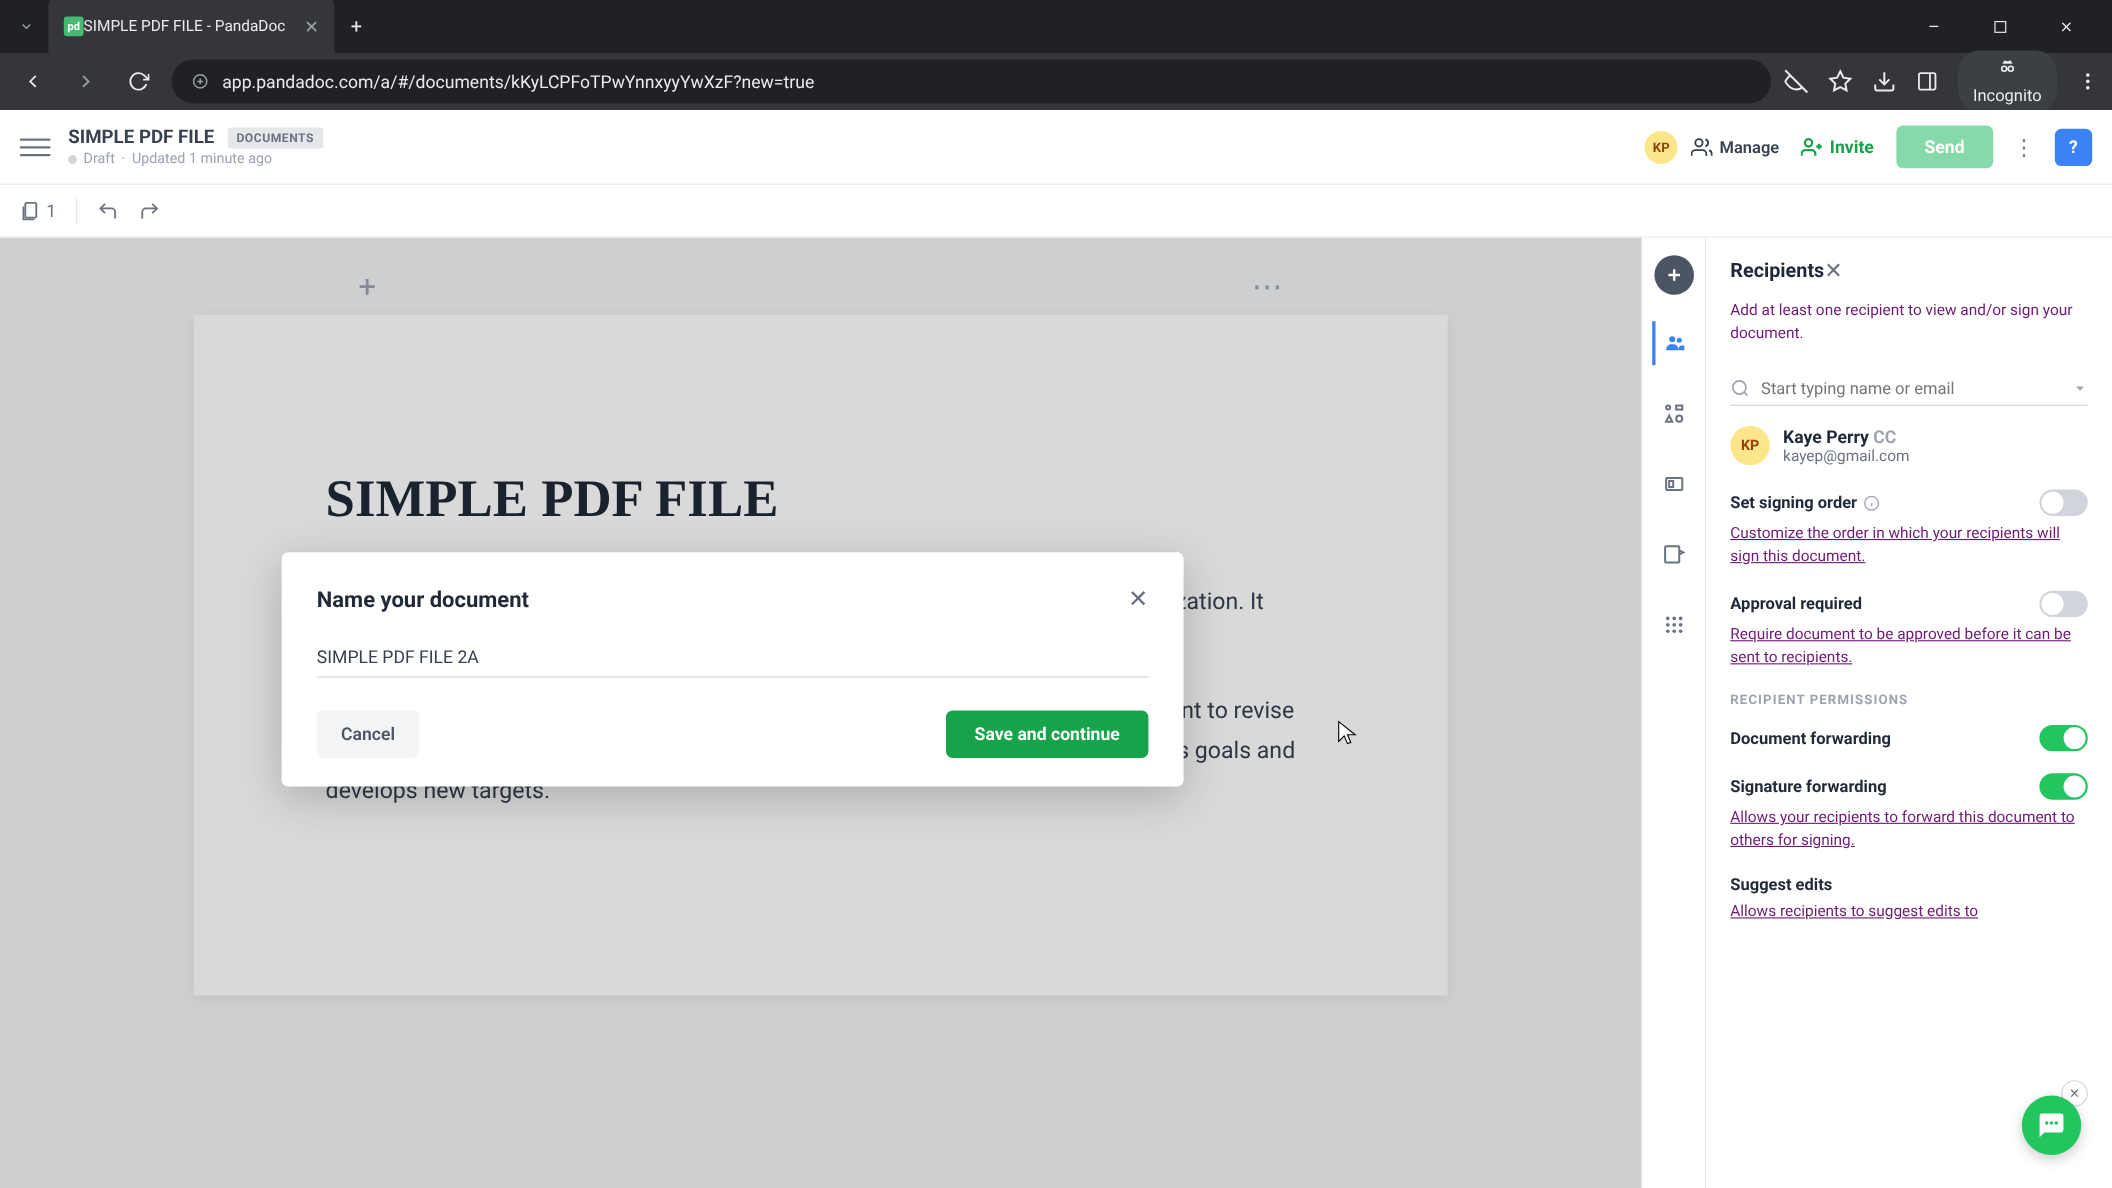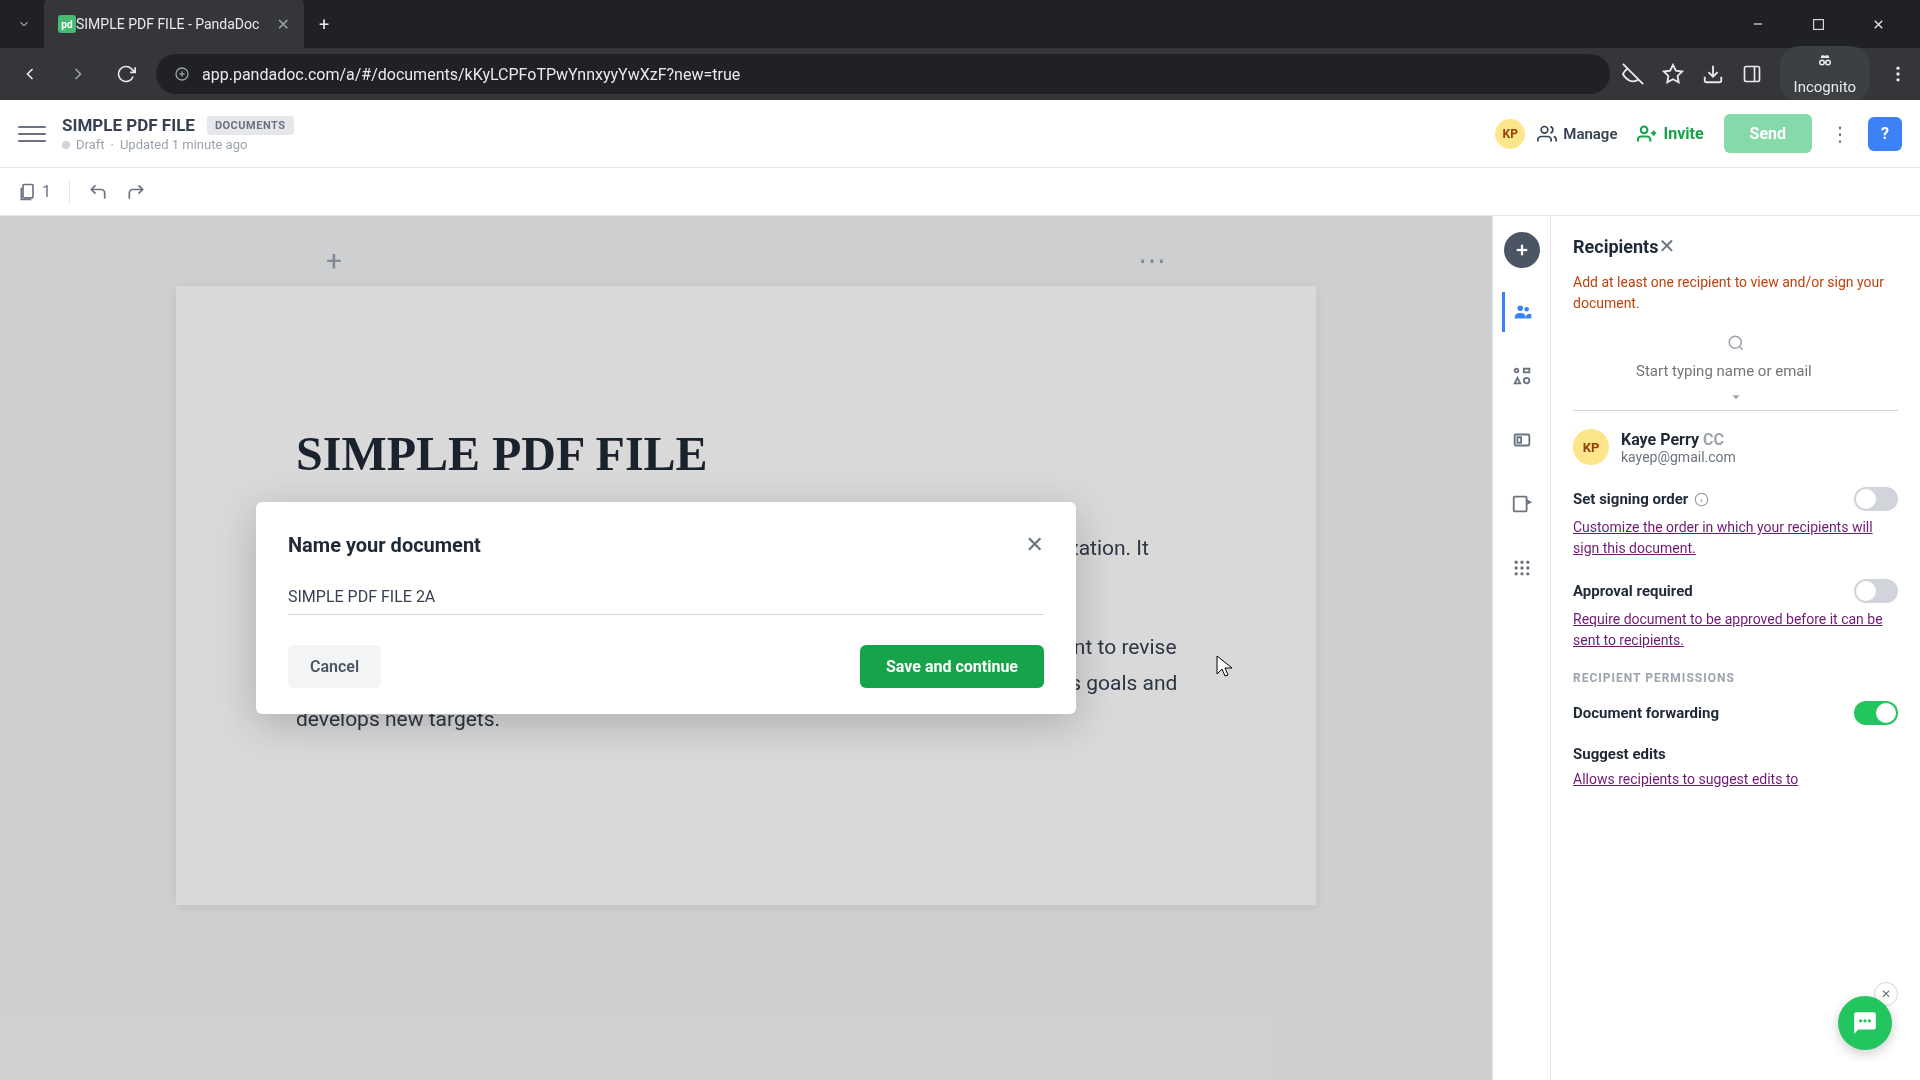--- a/index.html
+++ b/index.html
@@ -58,22 +58,22 @@
 
 .side-tools { width: 58px; background: #fff; border-left: 1px solid #e5e7eb; display: flex; flex-direction: column; align-items: center; padding-top: 16px; gap: 24px; }
 .side-tool { width: 40px; height: 40px; display: flex; align-items: center; justify-content: center; color: #6b7280; cursor: pointer; border-radius: 6px; }
 .side-tool.plus { background: #4b5563; color: #fff; border-radius: 50%; width: 36px; height: 36px; }
 .side-tool.active { color: #3b82f6; border-left: 3px solid #3b82f6; border-radius: 0; }
 
 .right-panel { width: 370px; background: #fff; border-left: 1px solid #e5e7eb; padding: 18px 22px; overflow-y: auto; }
 .panel-header { display: flex; justify-content: flex-start; align-items: center; margin-bottom: 14px; }
 .panel-title { font-size: 18px; font-weight: 700; color: #1f2937; }
 .panel-close { color: #6b7280; cursor: pointer; font-size: 20px; }
-.panel-desc { font-size: 14px; color: #c2410c; line-height: 1.5; margin-bottom: 14px; }
-.search-row { display: flex; align-items: center; border-bottom: 1px solid #d1d5db; padding: 6px 0; margin-bottom: 18px; gap: 10px; flex-direction: column; }
+.panel-desc { font-size: 14px; color: #701a75; line-height: 1.5; margin-bottom: 24px; }
+.search-row { display: flex; align-items: center; border-bottom: 1px solid #d1d5db; padding: 6px 0; margin-bottom: 18px; gap: 10px; }
 .search-row input { border: none; outline: none; flex: 1; font-size: 15px; color: #374151; }
 .recipient-row { display: flex; align-items: center; gap: 12px; margin-bottom: 22px; }
 .recip-avatar { width: 36px; height: 36px; background: #fde68a; border-radius: 50%; display: flex; align-items: center; justify-content: center; font-size: 13px; font-weight: 700; color: #92400e; }
 .recip-name { font-size: 16px; font-weight: 700; color: #1f2937; }
 .recip-cc { color: #9ca3af; font-weight: 700; margin-left: 4px; }
 .recip-email { font-size: 14px; color: #6b7280; }
 .setting-row { margin-bottom: 20px; }
 .setting-head { display: flex; justify-content: space-between; align-items: center; margin-bottom: 6px; }
 .setting-label { font-size: 15px; font-weight: 700; color: #1f2937; display: flex; align-items: center; gap: 6px; }
 .setting-desc { font-size: 14px; color: #701a75; line-height: 1.5; text-decoration: underline; }
@@ -401,20 +401,27 @@
 
       <div class="section-label">RECIPIENT PERMISSIONS</div>
 
       <div class="setting-row">
         <div class="setting-head">
           <div class="setting-label">Document forwarding</div>
           <div class="toggle on"></div>
         </div>
       </div>
 
+      <div class="setting-row">
+        <div class="setting-head">
+          <div class="setting-label">Signature forwarding</div>
+          <div class="toggle on"></div>
+        </div>
+        <div class="setting-desc">Allows your recipients to forward this document to others for signing.</div>
+      </div>
 
       <div class="setting-row">
         <div class="setting-head">
           <div class="setting-label">Suggest edits</div>
         </div>
         <div class="setting-desc">Allows recipients to suggest edits to</div>
       </div>
     </div>
   </div>
 

